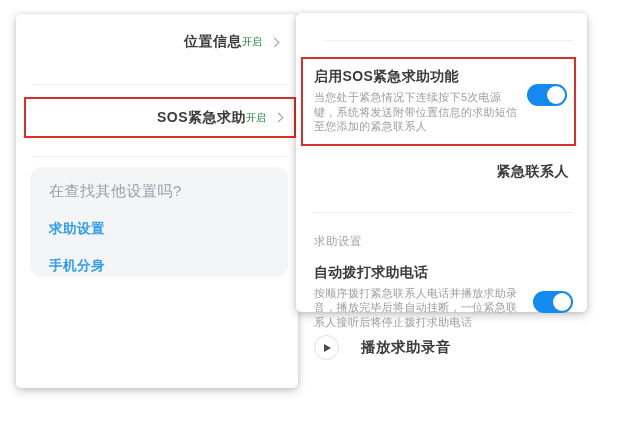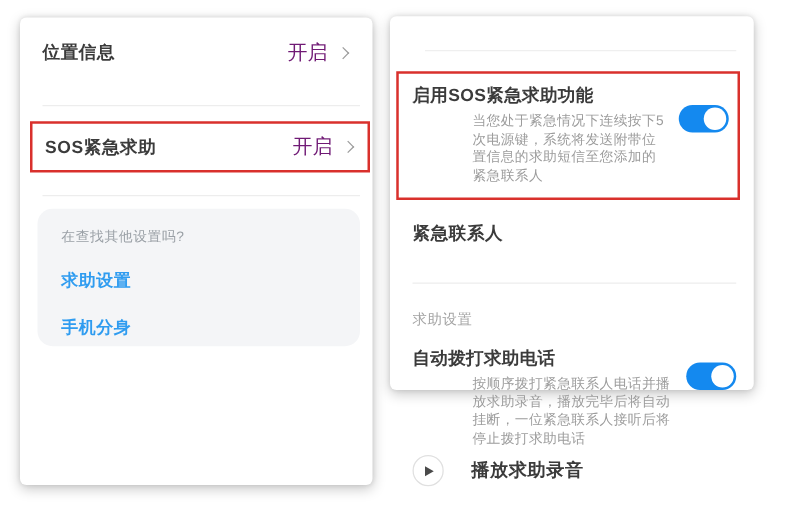--- a/index.html
+++ b/index.html
@@ -12,30 +12,30 @@
   }
   .page { position: relative; width: 640px; height: 422px; }
 
   .card {
     position: absolute;
     background: #ffffff;
     border-radius: 5px;
     box-shadow: 0 3px 10px rgba(0,0,0,0.22), 0 0 4px rgba(0,0,0,0.10);
   }
   .card-left  { left: 16px;  top: 14px; width: 282px; height: 374px; }
-  .card-right { left: 312px; top: 13px; width: 291px; height: 299px; }
+  .card-right { left: 296px; top: 13px; width: 291px; height: 299px; }
 
   
   .row {
-    display: flex; align-items: center; justify-content: space-between;
+    display: flex; align-items: center; justify-content: flex-end;
     padding: 0 18px;
   }
   .row-label { font-size: 14px; font-weight: bold; color: #3b3b3b; letter-spacing: 0.5px; }
   .row-right { display: flex; align-items: center; gap: 9px; }
-  .row-value { font-size: 16px; color: #701a75; }
+  .row-value { font-size: 10px; color: #15803d; }
 
   .chevron {
     width: 7px; height: 7px; display: inline-block;
     border-top: 1.6px solid #9b9b9b; border-right: 1.6px solid #9b9b9b;
     transform: rotate(45deg); margin-right: 2px;
   }
 
   .divider { height: 1px; background: #ededed; margin: 0 10px 0 18px; }
 
   
@@ -51,21 +51,21 @@
   .lf-div2 { margin-top: 18px; }
   .row-privacy { margin-top: 6px; }
 
   .suggest-card {
     margin: 10px 10px 0 14px;
     background: #f4f5f7;
     border-radius: 12px;
     height: 110px;
     padding: 15px 18px 0 19px;
   }
-  .suggest-title { font-size: 11px; color: #9aa0a6; letter-spacing: 0.5px; }
+  .suggest-title { font-size: 15px; color: #9aa0a6; letter-spacing: 0.5px; }
   .suggest-link {
     display: block; font-size: 13.5px; font-weight: bold;
     color: #2f9cf0; letter-spacing: 0.5px; cursor: pointer;
     text-decoration: none;
   }
   .suggest-link.l1 { margin-top: 19px; }
   .suggest-link.l2 { margin-top: 19px; }
 
   
   .top-divider { height: 1px; background: #efefef; margin: 27px 14px 0 28px; }
@@ -74,21 +74,21 @@
     display: flex; align-items: flex-start; justify-content: space-between;
   }
   .sos-red-box {
     border: 2px solid #d9302c;
     margin: 16px 11px 0 5px;
     padding: 9px 7px 10px 11px;
     min-height: 79px;
   }
   .toggle-text { width: 205px; }
   .toggle-title { font-size: 14px; font-weight: bold; color: #3b3b3b; letter-spacing: 0.3px; }
-  .toggle-desc  { font-size: 11px; color: #9c9c9c; line-height: 14.5px; margin-top: 4px; letter-spacing: 0.3px; margin-left: 48px; }
+  .toggle-desc  { font-size: 11px; color: #9c9c9c; line-height: 14.5px; margin-top: 4px; letter-spacing: 0.3px; }
 
   .switch {
     width: 40px; height: 22px; border-radius: 11px;
     background: #1489ef; position: relative; flex: none;
     cursor: pointer;
   }
   .switch .knob {
     position: absolute; top: 2px; right: 2px;
     width: 18px; height: 18px; border-radius: 50%;
     background: #ffffff;
@@ -98,21 +98,21 @@
 
   .contacts-row { height: 49px; margin-top: 2px; }
 
   .rt-div { margin: 15px 14px 0 18px; }
 
   .section-header {
     font-size: 11.5px; color: #a4a4a4; letter-spacing: 0.5px;
     margin: 21px 15px 0 18px;
   }
 
-  .auto-call-row { margin: 15px 14px 0 18px; }
+  .auto-call-row { margin: 15px 14px 0 18px; align-items: center; }
   .auto-call-row .toggle-text { width: 212px; }
 
   .play-row {
     display: flex; align-items: center;
     margin: 6px 0 0 18px; gap: 22px;
   }
   .play-btn {
     width: 25px; height: 25px; border-radius: 50%;
     border: 1px solid #e0e0e0; background: #fff;
     display: flex; align-items: center; justify-content: center;

